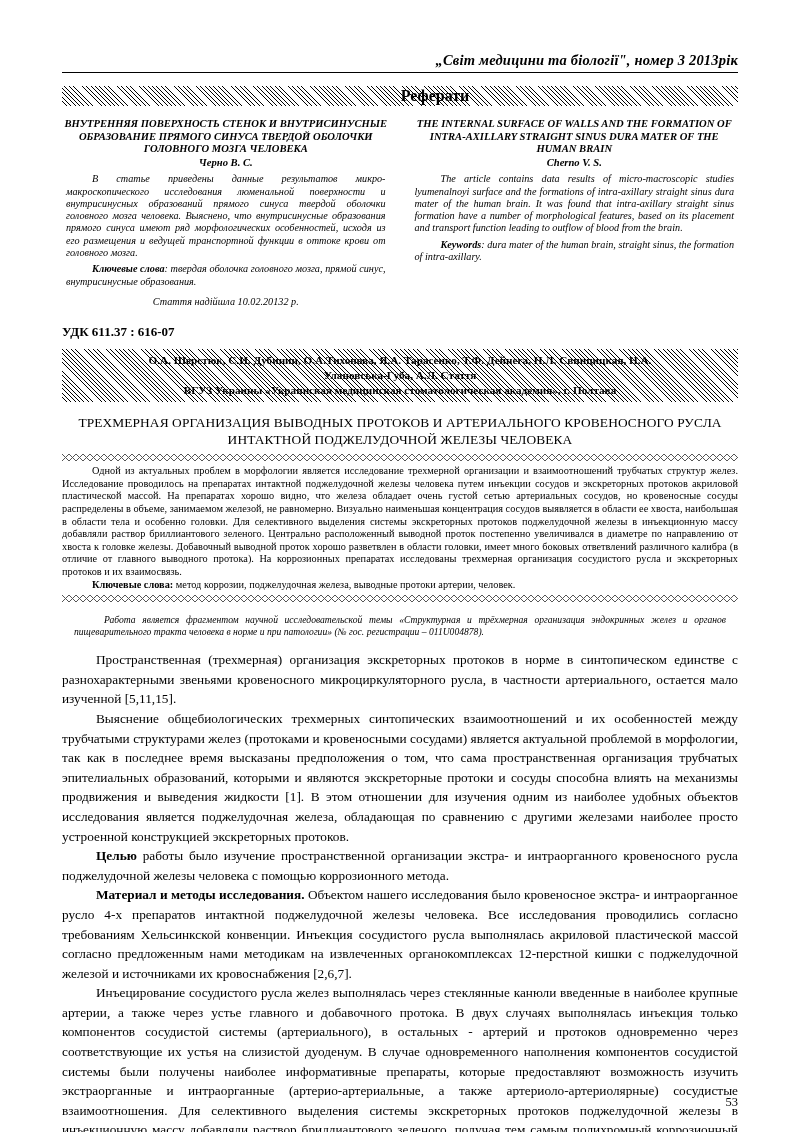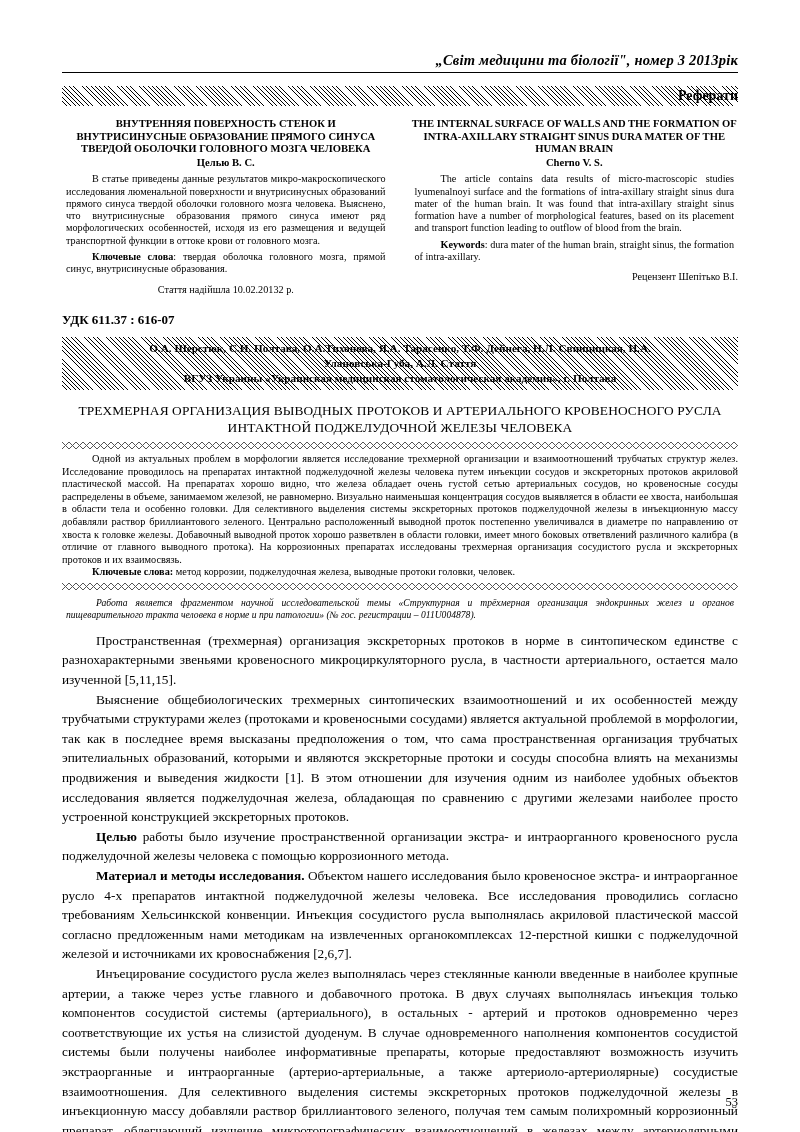--- a/index.html
+++ b/index.html
@@ -47,38 +47,39 @@
         #ffffff 0.6px, #ffffff 3.1px);
     padding: 3px 0 3px 0;
     text-align: center;
     font-weight: bold;
     font-size: 11px;
   }
   .hatch span.inner {
     display: inline-block;
   }
   .banner-section {
-    text-align: right;
+    text-align: center;
     padding-left: 70px;
-    font-size: 14px;
+    font-size: 16px;
     line-height: 14px;
   }
   .banner-authors {
     text-align: center;
     font-size: 11.2px;
     line-height: 15px;
     padding: 4px 8px 4px 8px;
   }
   .banner-authors .ln { display: block; }
 
   
   .abstract-wrap {
     display: flex;
     gap: 21px;
     margin-top: 12px;
+    font-style: italic;
   }
   .abs-col {
     width: 50%;
     font-size: 10.2px;
     line-height: 12.3px;
     text-align: justify;
   }
   .abs-title {
     text-align: center;
     font-weight: bold;
@@ -149,21 +150,21 @@
   }
 
   
   .fund {
     font-style: italic;
     font-size: 9.6px;
     line-height: 12px;
     text-align: justify;
     margin-top: 7px;
   }
-  .fund p { margin: 4px; text-indent: 30px; }
+  .fund p { margin: 12px; text-indent: 30px; }
 
   
   .body-text {
     margin-top: 10px;
     font-size: 13.3px;
     line-height: 19.6px;
     text-align: justify;
   }
   .body-text p {
     margin: 0;
@@ -188,51 +189,50 @@
   <div class="runhead-rule"></div>
 
   <div class="hatch banner-section">
     <span class="inner">Реферати</span>
   </div>
 
   <div class="abstract-wrap">
 
     <div class="abs-col">
       <div class="abs-title">ВНУТРЕННЯЯ ПОВЕРХНОСТЬ СТЕНОК И ВНУТРИСИНУСНЫЕ ОБРАЗОВАНИЕ ПРЯМОГО СИНУСА ТВЕРДОЙ ОБОЛОЧКИ ГОЛОВНОГО МОЗГА ЧЕЛОВЕКА</div>
-      <div class="abs-author">Целью В. С.</div>
+      <div class="abs-author">Черно В. С.</div>
       <p class="abs-p">В статье приведены данные результатов микро-макроскопического исследования люменальной поверхности и внутрисинусных образований прямого синуса твердой оболочки головного мозга человека. Выяснено, что внутрисинусные образования прямого синуса имеют ряд морфологических особенностей, исходя из его размещения и ведущей транспортной функции в оттоке крови от головного мозга.</p>
       <p class="abs-p"><b>Ключевые слова</b><span>: твердая оболочка головного мозга, прямой синус, внутрисинусные образования.</span></p>
       <div class="abs-right-note">Стаття надійшла 10.02.20132 р.</div>
     </div>
 
     <div class="abs-col">
       <div class="abs-title">THE INTERNAL SURFACE OF WALLS AND THE FORMATION OF INTRA-AXILLARY STRAIGHT SINUS DURA MATER OF THE HUMAN BRAIN</div>
       <div class="abs-author">Cherno V. S.</div>
       <p class="abs-p">The article contains data results of micro-macroscopic studies lyumenalnoyi surface and the formations of  intra-axillary straight sinus dura mater of the human brain. It was found that intra-axillary straight sinus formation have a number of morphological features, based on its placement and transport function leading to outflow of blood from the brain.</p>
       <p class="abs-p"><b>Keywords</b><span>: dura mater of the human brain, straight sinus, the formation of intra-axillary.</span></p>
-      <div class="abs-right-note r">Рецензент Шепітько В.І.</div>
     </div>
 
   </div>
 
   <div class="udc">УДК 611.37 : 616-07</div>
 
   <div class="hatch banner-authors">
-    <span class="ln">О.А. Шерстюк, С.И. Полтава, О.А.Тихонова, Я.А. Тарасенко,  Т.Ф. Дейнега, Н.Л. Свинцицкая, Н.А.</span>
+    <span class="ln">О.А. Шерстюк, С.И. Дубинин, О.А.Тихонова, Я.А. Тарасенко,  Т.Ф. Дейнега, Н.Л. Свинцицкая, Н.А.</span>
     <span class="ln">Улановська-Губа, А.Л. Стаття</span>
     <span class="ln">ВГУЗ Украины «Украинская медицинская стоматологическая академия», г. Полтава</span>
   </div>
 
   <div class="art-title">ТРЕХМЕРНАЯ ОРГАНИЗАЦИЯ ВЫВОДНЫХ ПРОТОКОВ  И АРТЕРИАЛЬНОГО КРОВЕНОСНОГО РУСЛА ИНТАКТНОЙ ПОДЖЕЛУДОЧНОЙ ЖЕЛЕЗЫ ЧЕЛОВЕКА</div>
 
   <div class="zig"></div>
 
   <div class="ru-abs">
     <p>Одной из актуальных проблем в морфологии является исследование трехмерной организации и взаимоотношений трубчатых структур желез. Исследование проводилось на препаратах интактной поджелудочной железы человека путем инъекции сосудов и экскреторных протоков акриловой пластической массой. На препаратах хорошо видно, что железа обладает очень густой сетью артериальных сосудов, но кровеносные сосуды распределены в объеме, занимаемом железой, не равномерно.  Визуально наименьшая концентрация сосудов выявляется в области ее хвоста, наибольшая в области тела и особенно головки. Для селективного выделения системы экскреторных протоков поджелудочной железы в инъекционную массу добавляли раствор бриллиантового зеленого. Центрально расположенный выводной проток постепенно увеличивался в диаметре по направлению от хвоста к головке железы. Добавочный выводной проток хорошо разветвлен в области головки, имеет много боковых ответвлений различного калибра (в отличие от  главного выводного протока). На коррозионных препаратах исследованы трехмерная организация сосудистого русла и  экскреторных протоков и их взаимосвязь.</p>
-    <p><b>Ключевые слова:</b><span> метод коррозии, поджелудочная железа, выводные протоки головки, человек.</span></p>
+    <p><b>Ключевые слова:</b><span> метод коррозии, поджелудочная железа, выводные протоки артерии, человек.</span></p>
   </div>
 
   <div class="zig"></div>
 
   <div class="fund">
     <p>Работа является фрагментом научной исследовательской темы «Структурная и трёхмерная организация эндокринных желез и органов пищеварительного тракта человека в норме и при патологии» (№ гос. регистрации – 011U004878).</p>
   </div>
 
   <div class="body-text">
     <p><b></b><span>Пространственная (трехмерная) организация экскреторных протоков в норме в синтопическом единстве с разнохарактерными звеньями кровеносного микроциркуляторного русла, в частности артериального, остается мало изученной [5,11,15].</span></p>

